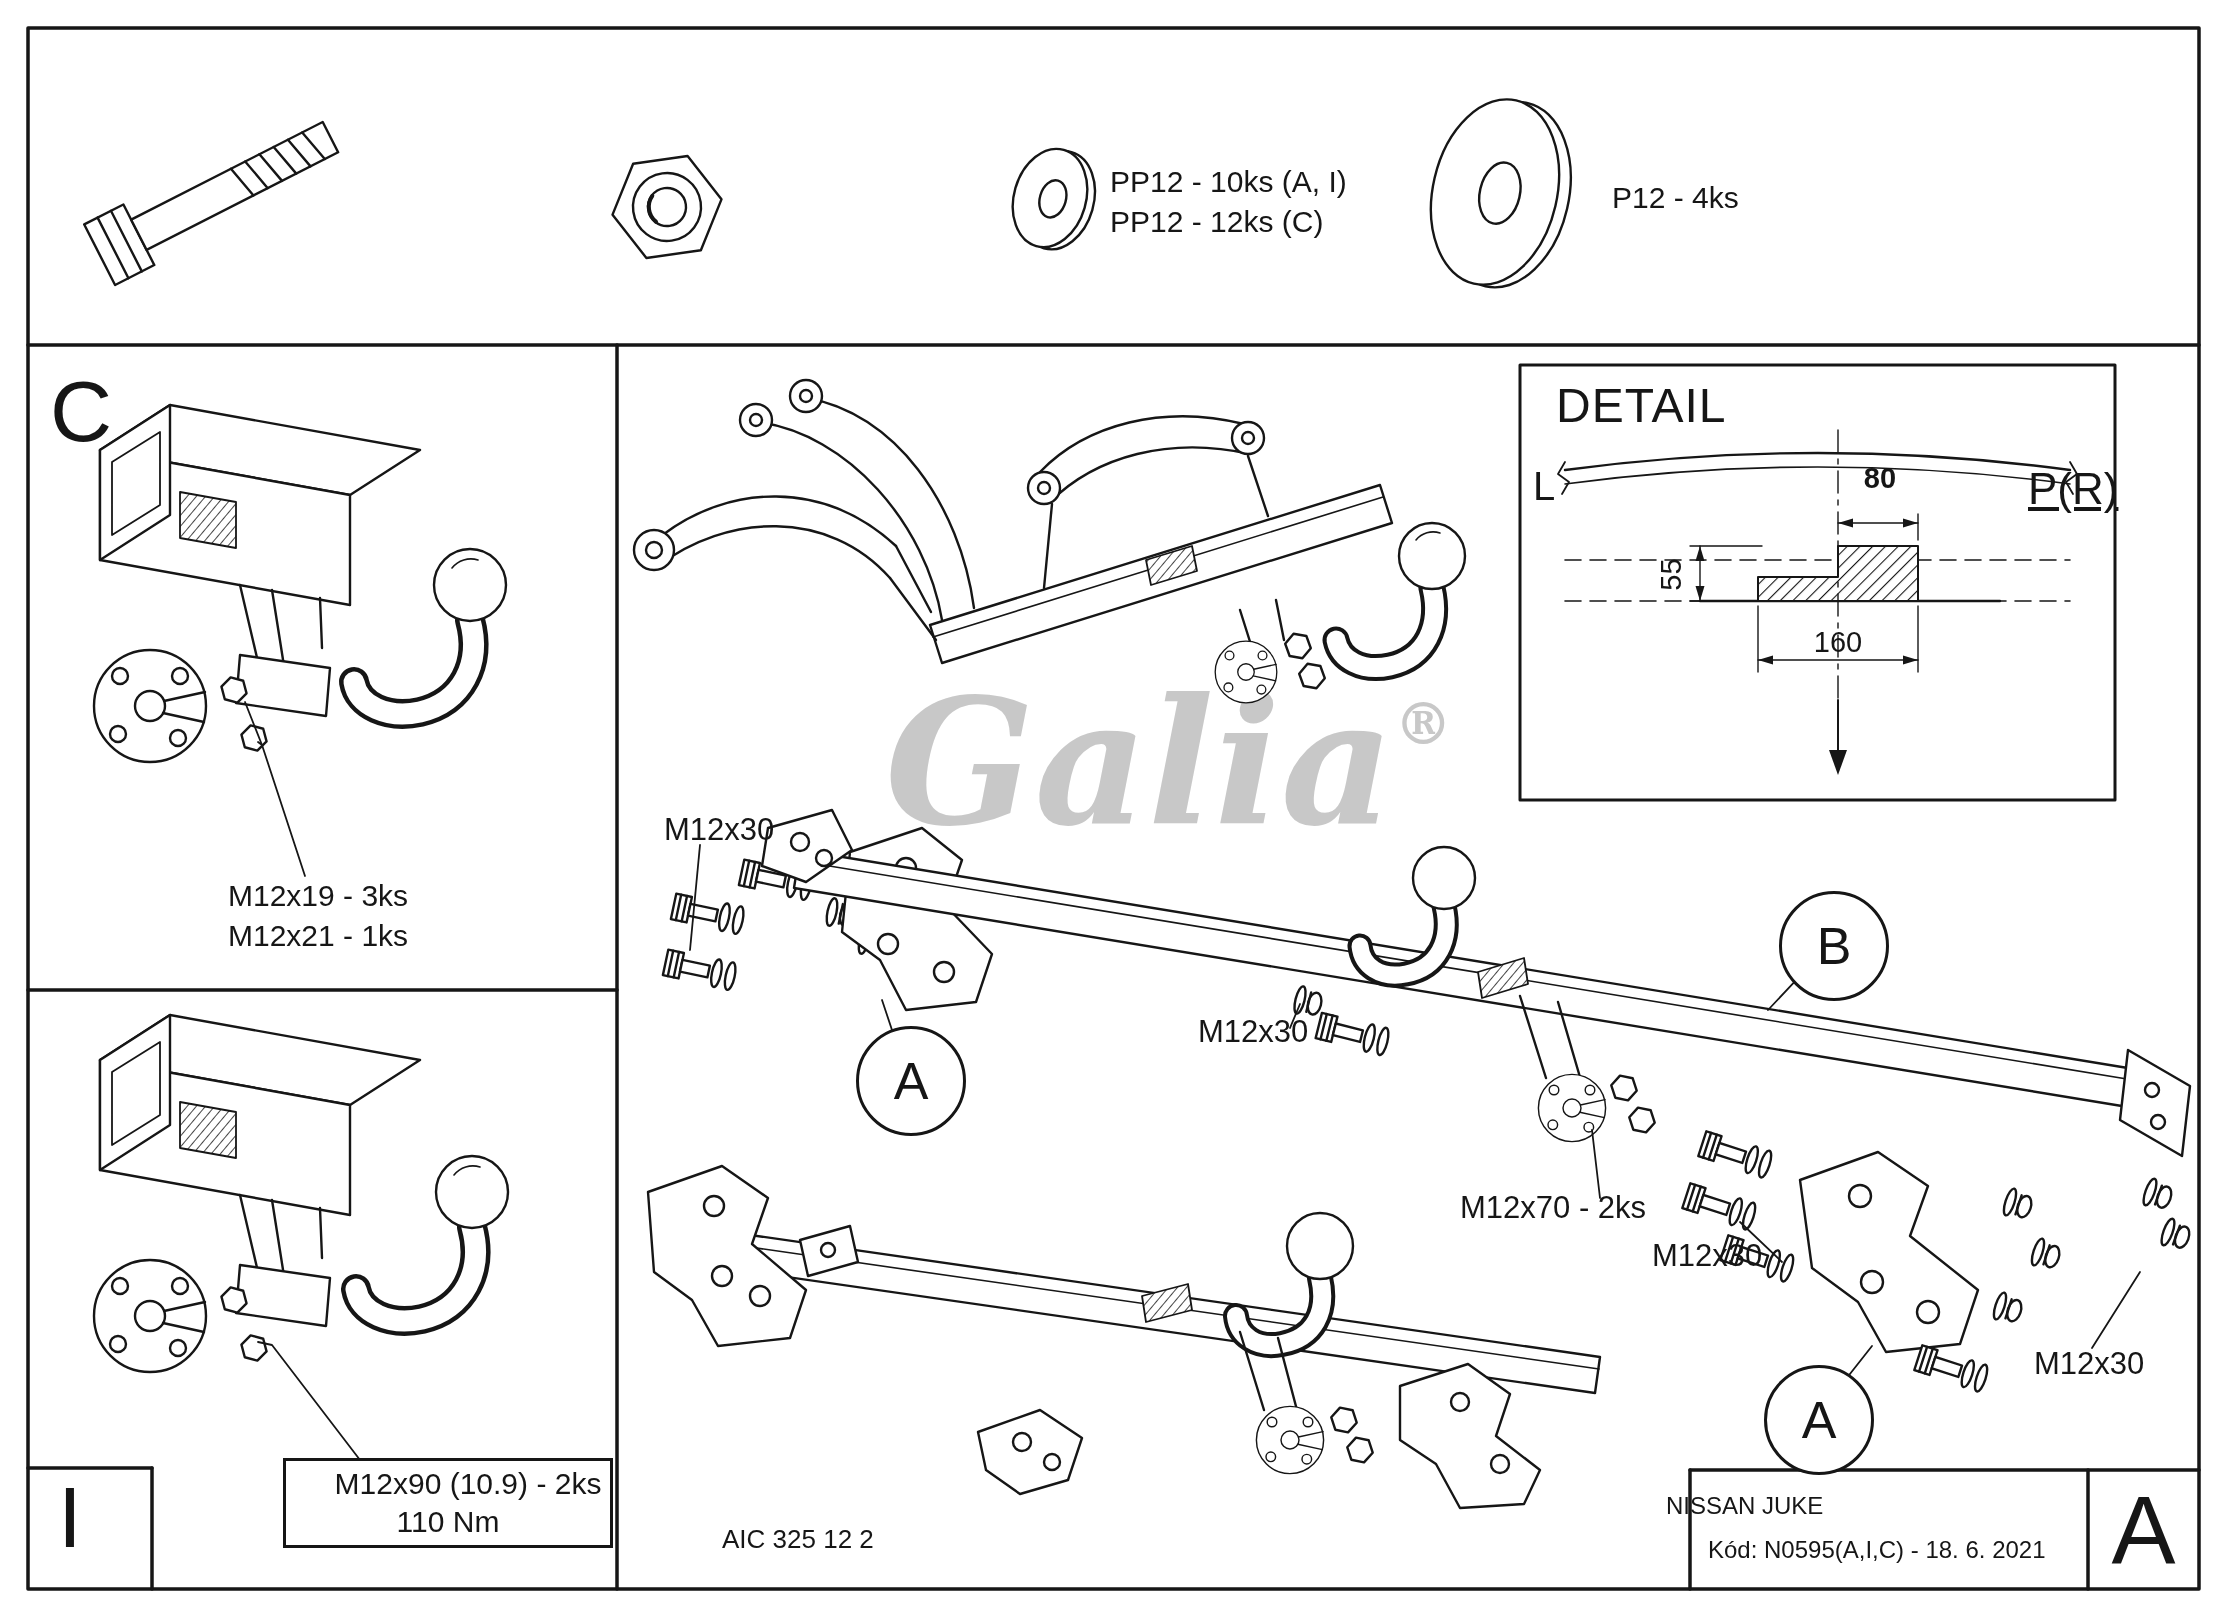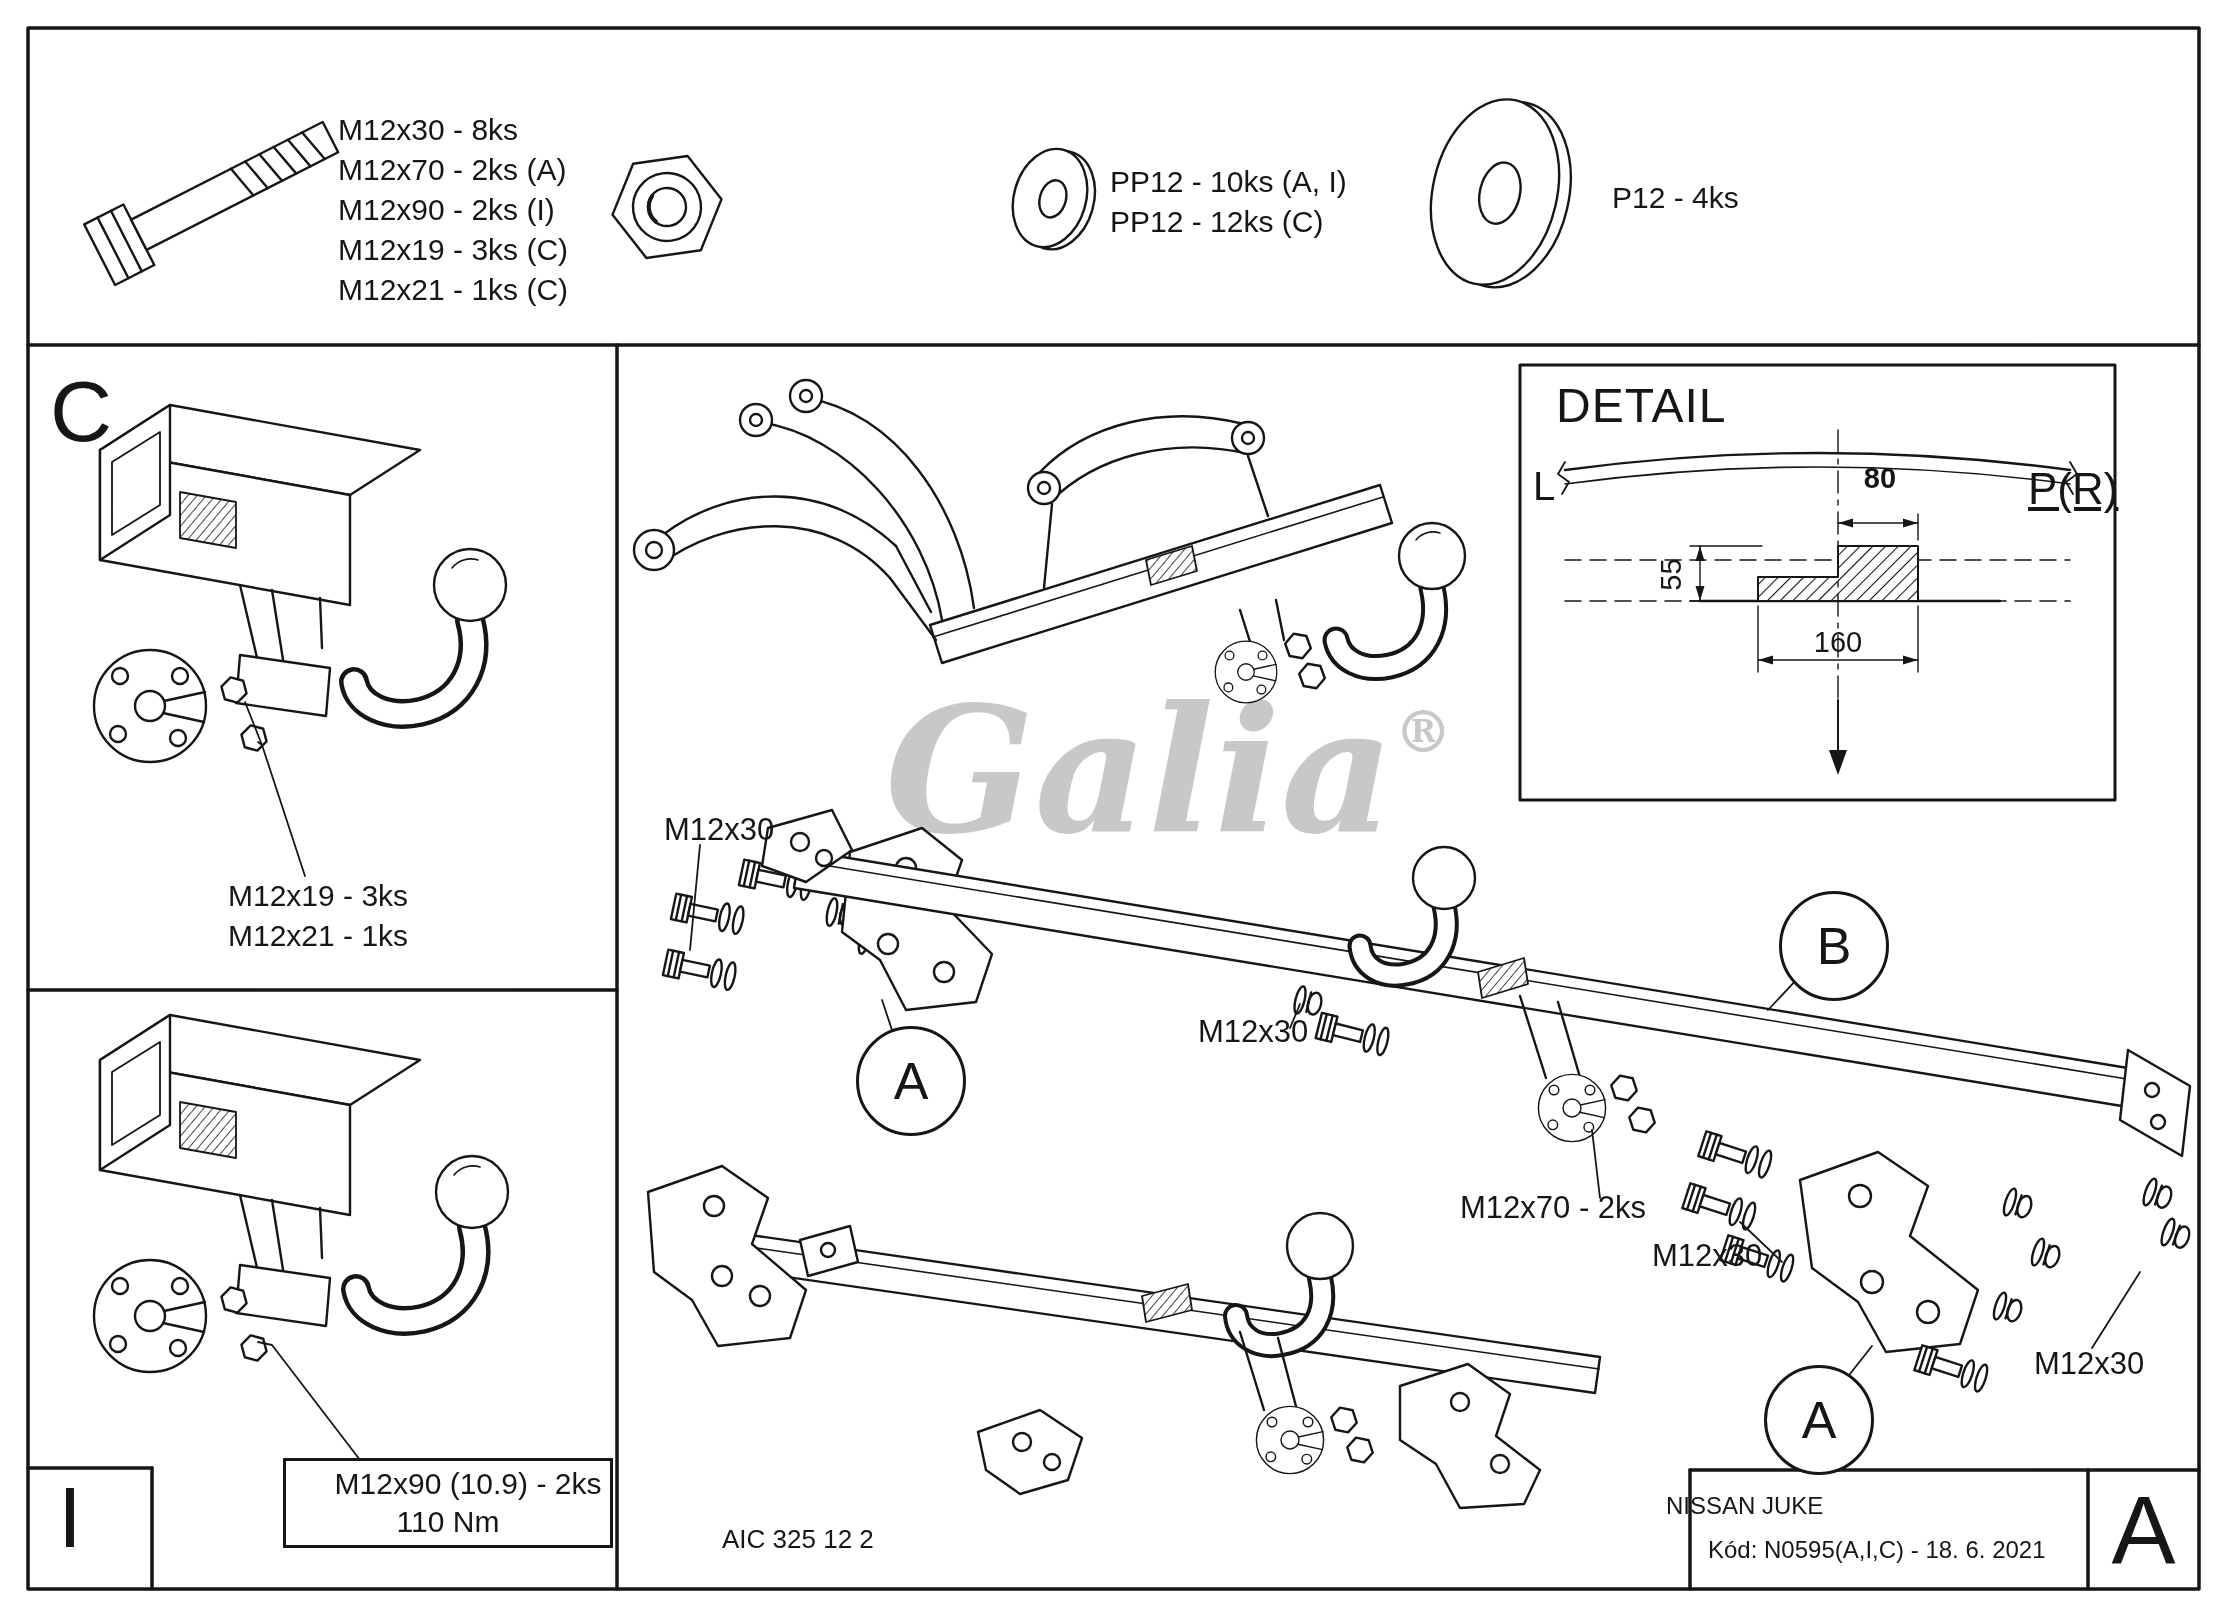--- a/index.html
+++ b/index.html
@@ -11,21 +11,21 @@
   .lines div{line-height:40px;font-size:30px;}
   .cap{line-height:40px;font-size:30px;}
   .big-letter{font-size:86px;font-weight:400;}
   .balloon{position:absolute;z-index:4;width:104px;height:104px;border:3px solid #161616;
            border-radius:50%;background:#fff;display:flex;align-items:center;justify-content:center;
            font-size:52px;}
   .callout{font-size:31px;}
   .watermark{position:absolute;left:885px;top:660px;z-index:1;
              font-family:"DejaVu Serif","Liberation Serif",serif;
              font-style:italic;font-weight:bold;font-size:175px;color:#9c9c9c;opacity:.55;
-             white-space:nowrap;margin-top:8px;}
+             white-space:nowrap;}
   .watermark sup{font-size:58px;vertical-align:80px;}
   .dim{font-size:29px;text-align:center;}
   .cap-box{position:absolute;left:283px;top:1458px;width:324px;height:84px;z-index:3;
            border:3px solid #161616;background:#fff;text-align:center;}
   .cap-box div{line-height:38px;font-size:30px;}
   .footer-txt{font-size:26px;}
   .veh-txt{font-size:24px;}
   .sheet-letter{width:111px;height:115px;text-align:center;line-height:115px;font-size:96px;}
 </style>
 </head>
@@ -334,27 +334,20 @@
         <line x1="1690" y1="546" x2="1762" y2="546" stroke-width="1.4"></line>
         <line x1="1690" y1="601" x2="1758" y2="601" stroke-width="1.4"></line>
         <line x1="1700" y1="546" x2="1700" y2="601" stroke-width="1.4" marker-start="url(#dimarr)" marker-end="url(#dimarr)"></line>
 
         <line x1="1838" y1="700" x2="1838" y2="752" stroke-width="2"></line>
         <polygon points="1838,775 1829,750 1847,750" fill="#161616" stroke="none"></polygon>
       </g>
     </g>
   </svg>
 
-  <div class="t lines" style="left:338px;top:110px;">
-    <div>M12x30 - 8ks</div>
-    <div>M12x70 - 2ks (A)</div>
-    <div>M12x90 - 2ks (I)</div>
-    <div>M12x19 - 3ks (C)</div>
-    <div>M12x21 - 1ks (C)</div>
-  </div>
   <div class="t lines" style="left:1110px;top:162px;">
     <div>PP12 - 10ks (A, I)</div>
     <div>PP12 - 12ks (C)</div>
   </div>
   <div class="t lines" style="left:1602px;top:178px;margin-left:10px;">
     <div>P12 - 4ks</div>
   </div>
 
   <div class="t big-letter" style="left:50px;top:362px;">C</div>
   <div class="t cap" style="left:228px;top:876px;">

